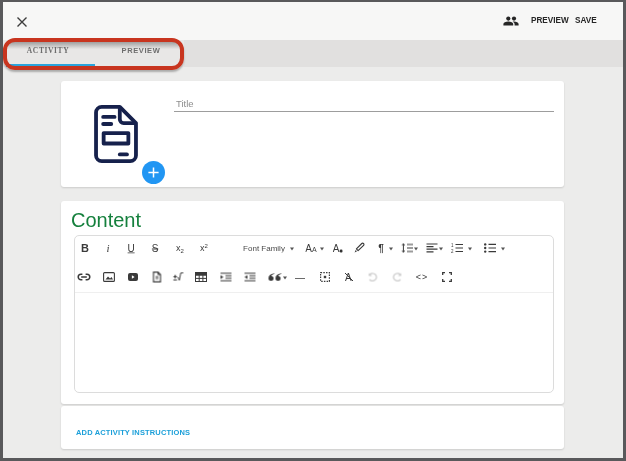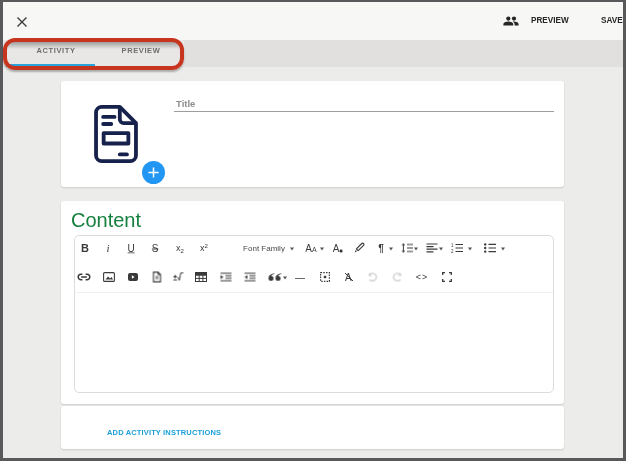--- a/index.html
+++ b/index.html
@@ -15,51 +15,51 @@
 .tabpaper { position:absolute; left:0; top:0; width:181px; height:26.5px; background:#e8e7e6; }
 .tabtxt { will-change:transform; position:absolute; top:5.5px; width:90px; text-align:center; font-size:7.5px; font-weight:bold; letter-spacing:0.6px; color:#6d6d6d; }
 .tabline { position:absolute; left:3.4px; top:24.1px; width:88.6px; height:2.5px; background:#2aa4dd; }
 .redbox { position:absolute; left:-0.5px; top:35.9px; width:181.2px; height:32.6px; border:4px solid #c8351f; border-radius:12px; box-shadow:0 2px 2px rgba(0,0,0,0.28); z-index:5; }
 
 .card { position:absolute; left:58px; width:502.5px; background:#fff; border-radius:3px; box-shadow:0 1px 2px rgba(0,0,0,0.14); }
 #card1 { top:79px; height:105.5px; }
 #card2 { top:199px; height:202.5px; }
 #card3 { top:403.5px; height:43.5px; }
 
-.titlelbl { will-change:transform; position:absolute; left:114.5px; top:17px; font-size:9.5px; color:#8d8d8d;font-weight:bold; }
+.titlelbl { will-change:transform; position:absolute; left:114.5px; top:17px; font-size:9.5px; color:#8d8d8d; }
 .titleline { position:absolute; left:113px; top:30px; width:380px; height:1px; background:#9d9d9d; }
 .fab { position:absolute; left:81px; top:80px; width:23px; height:23px; border-radius:50%; background:#2196f3; }
 
 .heading { will-change:transform; position:absolute; left:9.5px; top:8px; font-size:20px; font-weight:normal; color:#15803d; }
 .editor { position:absolute; left:12.5px; top:34px; width:480px; height:158px; border:1px solid #dcdcdc; border-radius:5px; }
 .edsep { position:absolute; left:0px; top:56px; width:478px; height:1px; background:#efefef; }
 .ic { will-change:transform; position:absolute; color:#3a3a3a; transform:translate(-50%,-50%); white-space:nowrap; }
 .caret { position:absolute; width:0; height:0; border-left:2.3px solid transparent; border-right:2.3px solid transparent; border-top:3.2px solid #555; transform:translate(-50%,-50%); }
 
-.addlink { will-change:transform; position:absolute; left:14.8px; top:22.5px; font-size:7.5px; font-weight:bold; letter-spacing:0.15px; color:#1b9fd9;margin-left:31px; }
+.addlink { will-change:transform; position:absolute; left:14.8px; top:22.5px; font-size:7.5px; font-weight:bold; letter-spacing:0.15px; color:#1b9fd9; }
 </style>
 </head>
 <body>
 <div class="page">
   <div class="topbar">
     <svg class="abs" style="left:11px; top:11.5px;" width="16" height="16" viewBox="0 0 16 16">
         <path d="M3.5 3.5 L12.5 12.5 M12.5 3.5 L3.5 12.5" stroke="#3c3c3c" stroke-width="1.4"></path>
       </svg>
     <svg class="abs" style="left:500px; top:14px;" width="16" height="11" viewBox="0 0 16 11">
       <circle cx="5.3" cy="2.6" r="2.1" fill="#262626"></circle>
       <circle cx="11.0" cy="2.6" r="2.1" fill="#262626"></circle>
       <path d="M5.3 5.6 c-2.7 0 -4.9 1.1 -4.9 2.5 V9.5 h9.8 V8.1 c0 -1.4 -2.2 -2.5 -4.9 -2.5 z" fill="#262626"></path>
       <path d="M11 5.6 c-0.4 0 -0.9 0.04 -1.3 0.1 c1.1 0.6 1.9 1.4 1.9 2.4 V9.5 h4 V8.1 c0 -1.4 -2.2 -2.5 -4.6 -2.5 z" fill="#262626"></path>
     </svg>
     <div class="tbtxt" style="left:528px; top:13.5px;">PREVIEW</div>
-    <div class="tbtxt" style="left:598px; top:13.5px;">SAVE</div>
+    <div class="tbtxt" style="left:572px; top:13.5px;">SAVE</div>
   </div>
   <div class="tabstrip">
     <div class="tabpaper"></div>
-    <div class="tabtxt" style="left:8px;">ACTIVITY</div>
+    <div class="tabtxt" style="left:0px;font-family:Liberation Serif, serif;">ACTIVITY</div>
     <div class="tabtxt" style="left:92.5px;">PREVIEW</div>
     <div class="tabline"></div>
   </div>
   <div class="abs" style="left:5px; top:40.2px; width:172px; height:7px; background:linear-gradient(rgba(60,60,60,0.42), rgba(60,60,60,0)); z-index:4;"></div>
   <div class="redbox"></div>
 
   <div class="card" id="card1">
     <svg class="abs" style="left:33px; top:23.5px;" width="44" height="58" viewBox="0 0 46 61">
       <path d="M8 2 H27 L44 19 V53 a6 6 0 0 1 -6 6 H8 a6 6 0 0 1 -6 -6 V8 a6 6 0 0 1 6 -6 z" fill="none" stroke="#16214c" stroke-width="4" stroke-linejoin="round"></path>
       <path d="M27 2 V15 a4 4 0 0 0 4 4 H44" fill="none" stroke="#16214c" stroke-width="4" stroke-linejoin="round"></path>

